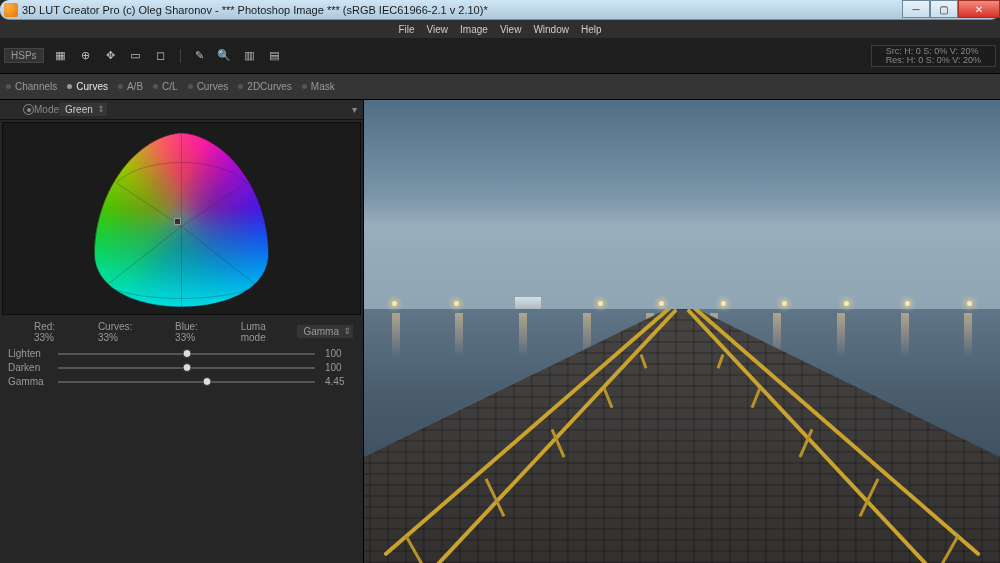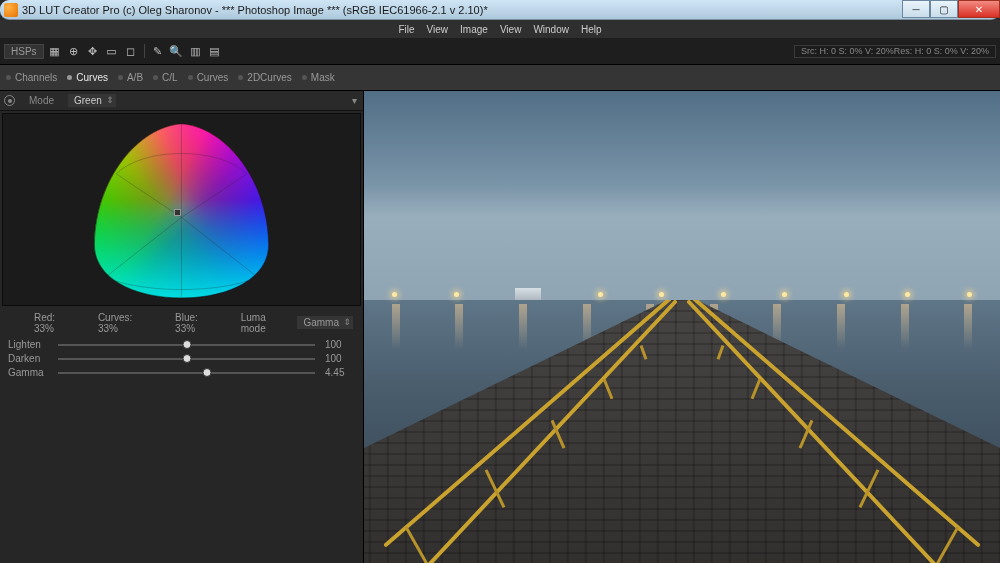--- a/index.html
+++ b/index.html
@@ -59,50 +59,50 @@
     align-items: center;
     gap: 12px;
     padding: 0 8px;
     color: #ccc;
     font-size: 10px;
     justify-content: center;
   }
   .menu-bar span { cursor: default; }
   
   .toolbar {
-    height: 27px;
+    height: 36px;
     background: #1e1e1e;
     border-bottom: 1px solid #000;
     display: flex;
     align-items: center;
     padding: 0 4px;
-    gap: 3px;
+    gap: 9px;
     color:#999;
   }
   .tool-sel {
     background:#333; padding:1px 6px; border:1px solid #444; font-size:10px;
   }
   .tool-icon {
     width: 16px; height: 16px;
     display: flex; align-items: center; justify-content: center;
     font-size: 11px;
     color:#bbb;
   }
   .tool-sep { width:1px; height:14px; background:#444; margin:0 2px; }
   .readout {
     margin-left: auto;
     display: flex;
-    flex-direction: row;
+    flex-direction: column;
     line-height: 9px;
     font-size: 9px;
     color:#888;
     padding-right: 6px;
     border:1px solid #3a3a3a;
     background:#1c1c1c;
-    padding:1px 6px;
+    padding:1px 14px;
   }
   
   .tabs {
     height: 26px;
     background: #353535;
     border-bottom: 1px solid #000;
     display: flex;
     align-items: center;
     gap: 10px;
     padding: 0 6px;
@@ -120,22 +120,22 @@
   }
   .left-panel {
     width: 364px;
     background: #262626;
     display: flex;
     flex-direction: column;
     border-right: 1px solid #000;
     position: relative;
   }
   .mode-row {
-    display:flex; align-items:center; gap:14px;
-    padding:3px 4px;
+    display:flex; align-items:center; gap:0;
+    padding:3px 23px;
     background:#2a2a2a;
     border-bottom:1px solid #111;
     position: relative;
   }
   .mode-row .circ { width:11px; height:11px; border:1px solid #888; border-radius:50%; position:relative;}
   .mode-row .circ::after { content:""; position:absolute; width:4px; height:4px; border-radius:50%; background:#888; left:3px; top:3px;}
   .mode-row .label { color:#888; }
   .mode-row .mode-dd {
     background:#353535; padding:1px 14px 1px 6px; position:relative; color:#ccc;
   }

